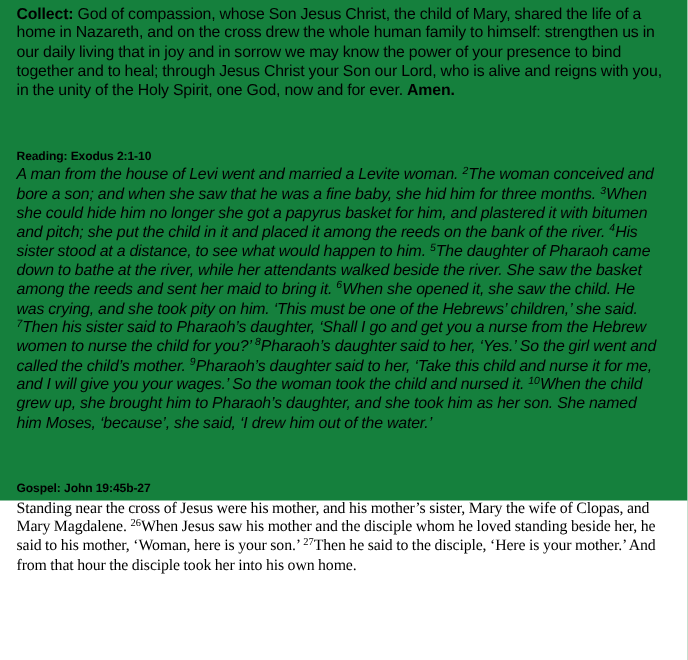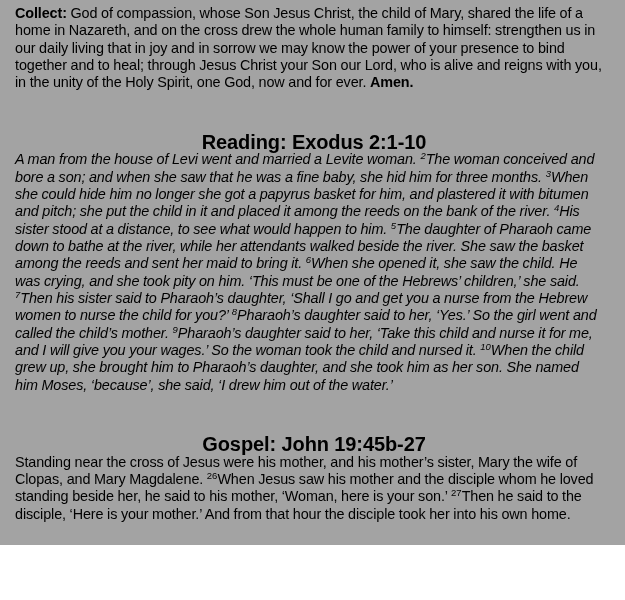--- a/index.html
+++ b/index.html
@@ -11,38 +11,37 @@
     width: 625px;
     height: 600px;
     overflow: hidden;
     font-family: "Liberation Sans", sans-serif;
     color: #000000;
     -webkit-font-smoothing: antialiased;
   }
   .page {
     box-sizing: border-box;
     width: 625px;
-    height: 545px;
+    height: 455px;
     padding: 5px 12px 0 15px;
-    background: #a3a3a3;
+    background: #15803d;
   }
   .section {
     margin: 0;
   }
   .section + .section {
     margin-top: 41px;
   }
   .section-heading {
-    font-size: 20px;
+    font-size: 11px;
     font-weight: bold;
     line-height: 18.5px;
     letter-spacing: -0.1px;
     margin: 0 0 0 0;
     white-space: nowrap;
-    text-align: center;
   }
   .body-text {
     font-size: 14.4px;
     line-height: 17.35px;
     letter-spacing: -0.12px;
     margin: 0;
     text-align: left;
     word-spacing: -0.2px;
   }
   .lead {
@@ -59,20 +58,21 @@
   }
   .collect-block {
     max-width: 594px;
   }
   .reading-block {
     max-width: 590px;
     font-style: italic;
   }
   .gospel-block {
     max-width: 586px;
+    font-family: Liberation Serif, serif;
   }
 </style>
 </head>
 <body>
 
 <div class="page">
 
   <div class="section">
     <p class="body-text collect-block"><span class="lead">Collect:</span><span> God of compassion, whose Son Jesus Christ, the child of Mary, shared the life of a home in Nazareth, and on the cross drew the whole human family to himself: strengthen us in our daily living that in joy and in sorrow we may know the power of your presence to bind together and to heal; through Jesus Christ your Son our Lord, who is alive and reigns with you, in the unity of the Holy Spirit, one God, now and for ever. </span><span class="amen">Amen.</span></p>
   </div>

